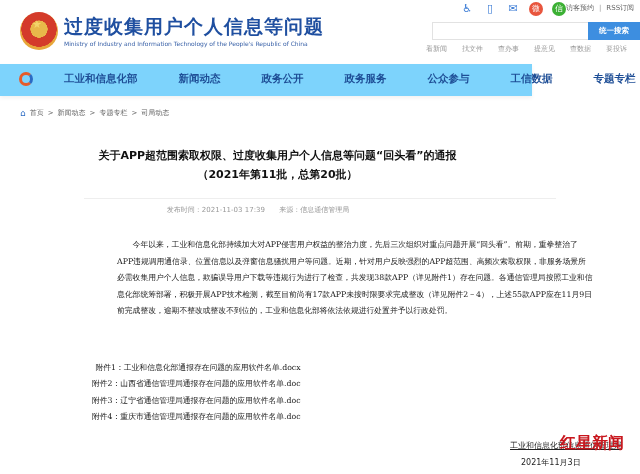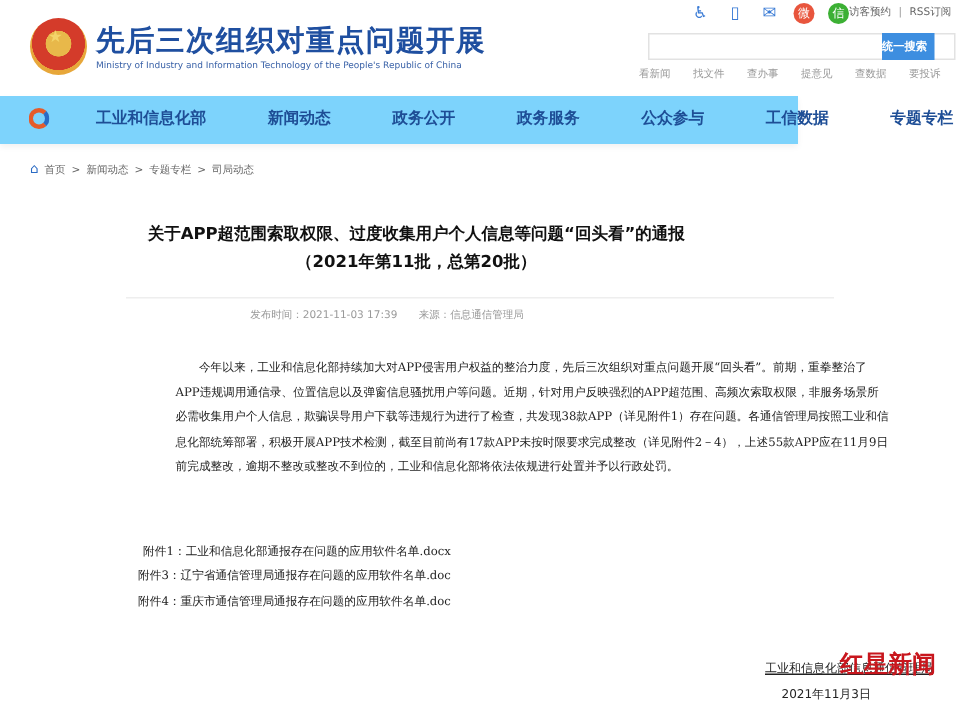--- a/index.html
+++ b/index.html
@@ -10,21 +10,21 @@
   .site-title { position:absolute; left:64px; top:14px; font-size:19px; font-weight:bold; color:#1f4fa0; letter-spacing:1px; white-space:nowrap; }
   .site-sub { position:absolute; left:64px; top:40px; font-size:6px; color:#3a62a8; white-space:nowrap; }
   .util-icons { position:absolute; left:460px; top:2px; display:flex; gap:9px; align-items:center; }
   .util-icons span { display:inline-block; width:14px; height:14px; font-size:11px; text-align:center; line-height:14px; }
   .ic-blue { color:#3a7bd5; }
   .ic-weibo { background:#e8553d; border-radius:50%; color:#fff; font-size:8px !important; }
   .ic-wechat { background:#3cb034; border-radius:50%; color:#fff; font-size:8px !important; }
   .top-links { position:absolute; left:566px; top:3px; font-size:7px; color:#666; white-space:nowrap; }
   .top-links .sep { margin:0 5px; color:#999; }
   .search-box { position:absolute; left:432px; top:22px; width:205px; height:18px; border:1px solid #e2e2e2; background:#fff; }
-  .search-btn { position:absolute; left:588px; top:22px; width:35px; height:18px; background:#3d8ee0; color:#fff; font-size:7.5px; line-height:18px; font-weight:bold; }
+  .search-btn { position:absolute; left:588px; top:22px; width:52px; height:18px; background:#3d8ee0; color:#fff; font-size:7.5px; text-align:center; line-height:18px; font-weight:bold; }
   .quick-links { position:absolute; left:426px; top:44px; display:flex; gap:15px; font-size:7px; color:#999; }
   .nav { position:absolute; left:0; top:64px; width:532px; height:32px; background:#7dd3fc; box-shadow:0 2px 4px rgba(0,0,0,0.06); }
   .nav-logo { position:absolute; left:19px; top:8px; width:14px; height:14px; border-radius:50%; border:3px solid #e55b2a; border-right-color:#2b6bc4; }
   .nav-items { position:absolute; left:64px; top:8px; display:flex; }
   .nav-items span { font-size:10.5px; font-weight:bold; color:#1e4e96; white-space:nowrap; margin-right:41px; }
   .breadcrumb { position:absolute; left:20px; top:108px; font-size:7px; color:#666; display:flex; align-items:center; gap:4px; }
   .home-icon { color:#2b6bc4; font-size:9px; }
   .article-title { position:absolute; left:0; width:555px; text-align:center; font-weight:bold; color:#111; font-size:11px; }
   .t1 { top:148px; }
   .t2 { top:167px; }
@@ -35,21 +35,21 @@
   .attach { position:absolute; left:92px; top:360px; font-family:"DejaVu Serif", serif; font-size:7.8px; line-height:16.3px; color:#222;text-align:right; }
   .sign { position:absolute; right:18px; top:440px; font-size:8px; color:#222; text-align:right;text-decoration:underline; }
   .date { position:absolute; left:521px; top:457px; font-size:8px; color:#222; }
   .watermark { position:absolute; left:560px; top:433px; font-size:16px; font-weight:bold; color:#c8161d; font-family:"DejaVu Serif", serif; }
 </style>
 </head>
 <body>
 
 <div class="header">
   <div class="emblem"></div>
-  <div class="site-title">先后三次组织对重点问题开展</div>
+  <div class="site-title">过度收集用户个人信息等问题</div>
   <div class="site-sub">Ministry of Industry and Information Technology of the People's Republic of China</div>
 
   <div class="util-icons">
     <span class="ic-blue">♿</span>
     <span class="ic-blue">▯</span>
     <span class="ic-blue">✉</span>
     <span class="ic-weibo">微</span>
     <span class="ic-wechat">信</span>
   </div>
   <div class="top-links">
@@ -98,19 +98,20 @@
 <div class="divider"></div>
 <div class="meta">
   <span>发布时间：2021-11-03 17:39</span>
   <span>来源：信息通信管理局</span>
 </div>
 
 <div class="body-text">今年以来，工业和信息化部持续加大对APP侵害用户权益的整治力度，先后三次组织对重点问题开展“回头看”。前期，重拳整治了APP违规调用通信录、位置信息以及弹窗信息骚扰用户等问题。近期，针对用户反映强烈的APP超范围、高频次索取权限，非服务场景所必需收集用户个人信息，欺骗误导用户下载等违规行为进行了检查，共发现38款APP（详见附件1）存在问题。各通信管理局按照工业和信息化部统筹部署，积极开展APP技术检测，截至目前尚有17款APP未按时限要求完成整改（详见附件2－4），上述55款APP应在11月9日前完成整改，逾期不整改或整改不到位的，工业和信息化部将依法依规进行处置并予以行政处罚。</div>
 
 <div class="attach">
   <div>附件1：工业和信息化部通报存在问题的应用软件名单.docx</div>
+  <div>附件2：山西省通信管理局通报存在问题的应用软件名单.doc</div>
   <div>附件3：辽宁省通信管理局通报存在问题的应用软件名单.doc</div>
   <div>附件4：重庆市通信管理局通报存在问题的应用软件名单.doc</div>
 </div>
 
 <div class="sign">工业和信息化部信息通信管理局</div>
 <div class="date">2021年11月3日</div>
 <div class="watermark">红星新闻</div>
 
 </body></html>

